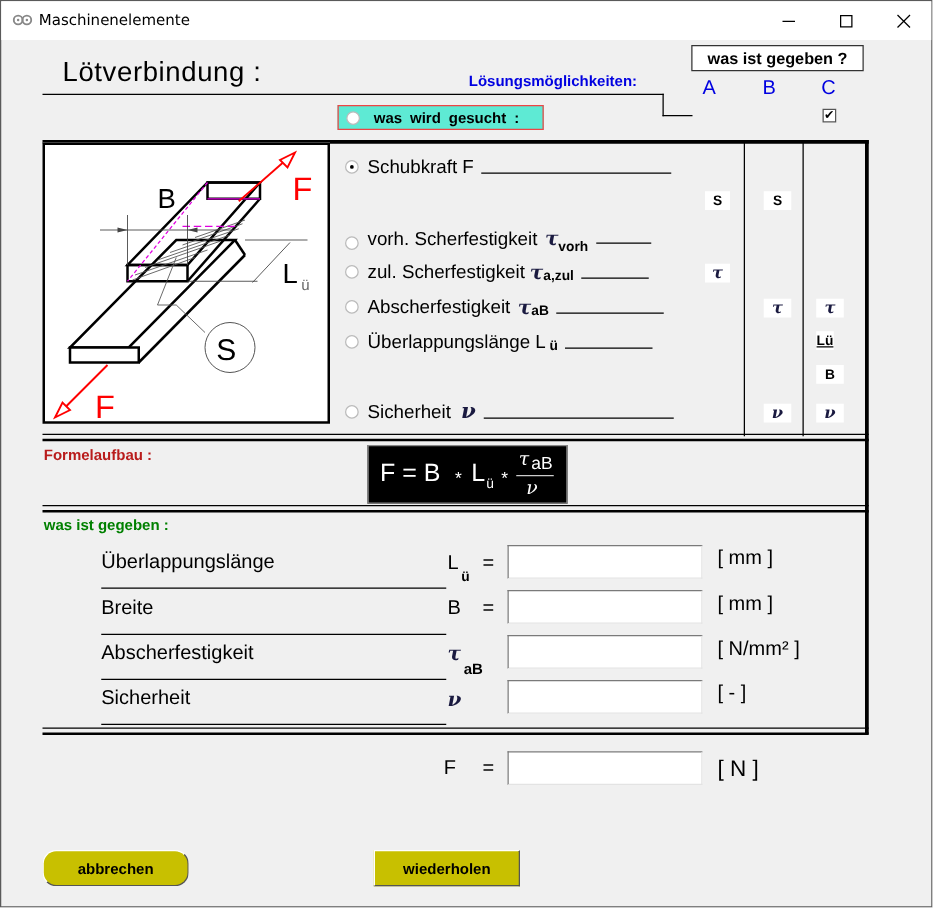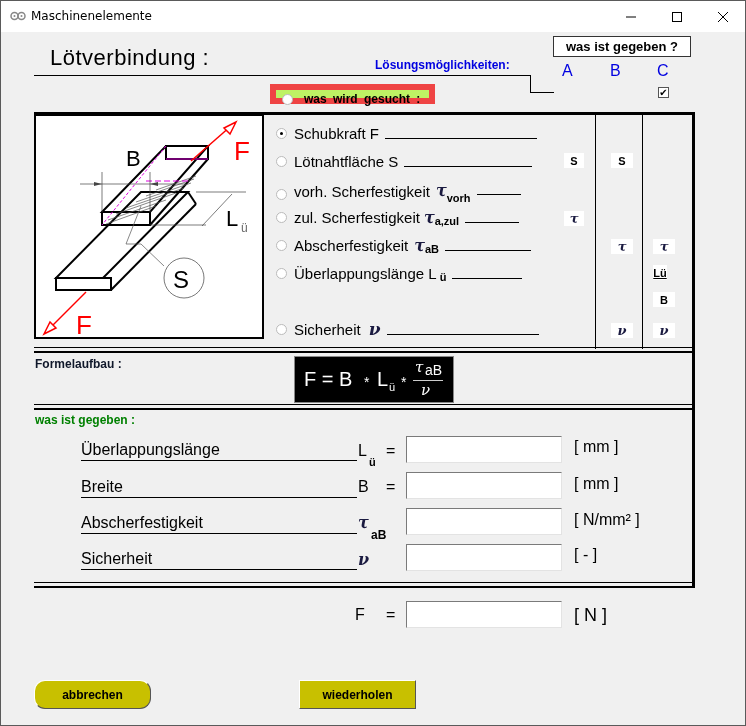--- a/index.html
+++ b/index.html
@@ -17,45 +17,45 @@
   .heading-line { left: 33px; top: 74px; width: 497px; height: 1px; background: #000; }
   .heading-line-v { left: 529px; top: 74px; width: 1px; height: 18px; background: #000; }
   .heading-line-h2 { left: 529px; top: 91px; width: 24px; height: 1px; background: #000; }
 
   .given-btn { left: 552px; top: 35px; width: 138px; height: 21px; border: 1px solid #333; background: #fff; font-size: 13px; font-weight: bold; display: flex; align-items: center; justify-content: center; }
   .loes-label { left: 374px; top: 57px; font-size: 12px; font-weight: bold; color: #0000e0; }
   .col-letter { top: 61px; font-size: 16px; color: #0000e0; }
   .col-a { left: 561px; } .col-b { left: 609px; } .col-c { left: 656px; }
   .checkbox-c { left: 657px; top: 86px; width: 11px; height: 11px; border: 1px solid #555; background: #fff; font-size: 10px; line-height: 9px; text-align: center; }
 
-  .sought-box { left: 269px; top: 83px; width: 165px; height: 20px; border: 6px solid #ef4444; background: #bef264; font-size: 12px; font-weight: bold; }
+  .sought-box { left: 269px; top: 83px; width: 165px; height: 20px; border: 1px solid #ef4444; background: #5eead4; font-size: 12px; font-weight: bold; }
   .sought-box .radio { position: absolute; left: 6px; top: 4px; }
   .sought-box .lbl { position: absolute; left: 28px; top: 2px; word-spacing: 3px; }
 
   .main-frame { left: 33px; top: 111px; width: 661px; height: 475px; border-top: 3px solid #000; border-right: 3px solid #000; }
   .img-box { left: 33px; top: 113px; width: 230px; height: 225px; border: 2px solid #000; background: #fff; }
   .vline { position: absolute; width: 1px; background: #000; }
   .hline { position: absolute; height: 1px; background: #000; }
 
   .radio { display: inline-block; width: 11px; height: 11px; border-radius: 50%; border: 1px solid #bbb; background: #fff; position: relative; }
   .radio.checked::after { content: ""; position: absolute; left: 3px; top: 3px; width: 3px; height: 3px; border-radius: 50%; background: #000; }
 
   .opt { position: absolute; left: 275px; height: 22px; font-size: 15px; display: flex; align-items: center; }
   .opt .radio { margin-right: 7px; }
   .opt .uline { display: inline-block; height: 1px; background: #000; margin-left: 6px; align-self: flex-end; margin-bottom: 5px; }
   .greek { font-family: "DejaVu Serif", serif; font-style: italic; font-weight: bold; color: #1a1a40; }
   .sub { font-size: 11px; font-weight: bold; font-family: "Liberation Sans", sans-serif; font-style: normal; position: relative; top: 4px; }
 
   .tag { position: absolute; height: 15px; background: #fff; font-size: 11px; font-weight: bold; display: flex; align-items: center; justify-content: center; }
 
-  .formula-label { left: 34px; top: 356px; font-size: 12px; font-weight: bold; color: #0f172a; }
+  .formula-label { left: 34px; top: 356px; font-size: 12px; font-weight: bold; color: #b91c1c; }
   .formula-box { left: 293px; top: 355px; width: 160px; height: 47px; background: #000; border: 1px solid #888; color: #fff; }
   .given-label { left: 34px; top: 412px; font-size: 12px; font-weight: bold; color: #008000; }
 
-  .field-label { position: absolute; left: 80px; width: 276px; font-size: 16px; border-bottom: 1px solid #000; padding-bottom: 1px; }
+  .field-label { position: absolute; left: 80px; width: 276px; font-size: 16px; border-bottom: 1px solid #000; padding-bottom: 11px; }
   .sym { position: absolute; font-size: 16px; }
   .eq { position: absolute; font-size: 16px; }
   .inp { position: absolute; left: 405px; width: 156px; height: 27px; background: #fff; border-top: 1px solid #7a7a7a; border-left: 1px solid #7a7a7a; border-right: 1px solid #e3e3e3; border-bottom: 1px solid #e3e3e3; }
   .unit { position: absolute; left: 573px; font-size: 16px; }
 
   .btn-calc { left: 33px; top: 639px; width: 149px; height: 33px; background: #ff8000; border: 1px solid #000; box-shadow: inset 1px 1px 0 #fff, inset -1px -1px 0 #444; font-size: 17px; display: flex; align-items: center; justify-content: center; }
   .btn-y { top: 679px; width: 117px; height: 29px; background: #c8c000; font-size: 12px; font-weight: bold; display: flex; align-items: center; justify-content: center; border-top: 1px solid #fff; border-left: 1px solid #fff; border-right: 1px solid #555; border-bottom: 1px solid #555; }
 </style>
 </head>
 <body>
@@ -161,25 +161,20 @@
       <polygon points="8,218 14,206 20,212" fill="#fff" stroke="#f00" stroke-width="1.5"></polygon>
       <text x="40" y="218" font-size="26" fill="#f00" font-family="Liberation Sans, sans-serif">F</text>
     </svg>
   </div>
 
   <div class="opt" style="top:121px;">
     <span class="radio checked"></span>
     <span>Schubkraft  F</span>
     <span class="uline" style="width:152px;"></span>
   </div>
-  <div class="opt" style="top:149px;">
-    <span class="radio"></span>
-    <span>Lötnahtfläche  S</span>
-    <span class="uline" style="width:128px;"></span>
-  </div>
   <div class="opt" style="top:177px;align-items:flex-end;">
     <span class="radio"></span>
     <span>vorh. Scherfestigkeit </span>
     <span class="greek" style="margin-left:6px; font-size:16px;">τ</span>
       <span class="sub">vorh</span>
     <span class="uline" style="width:44px;"></span>
   </div>
   <div class="opt" style="top:205px;justify-content:space-between;">
     <span class="radio"></span>
     <span>zul. Scherfestigkeit </span>

